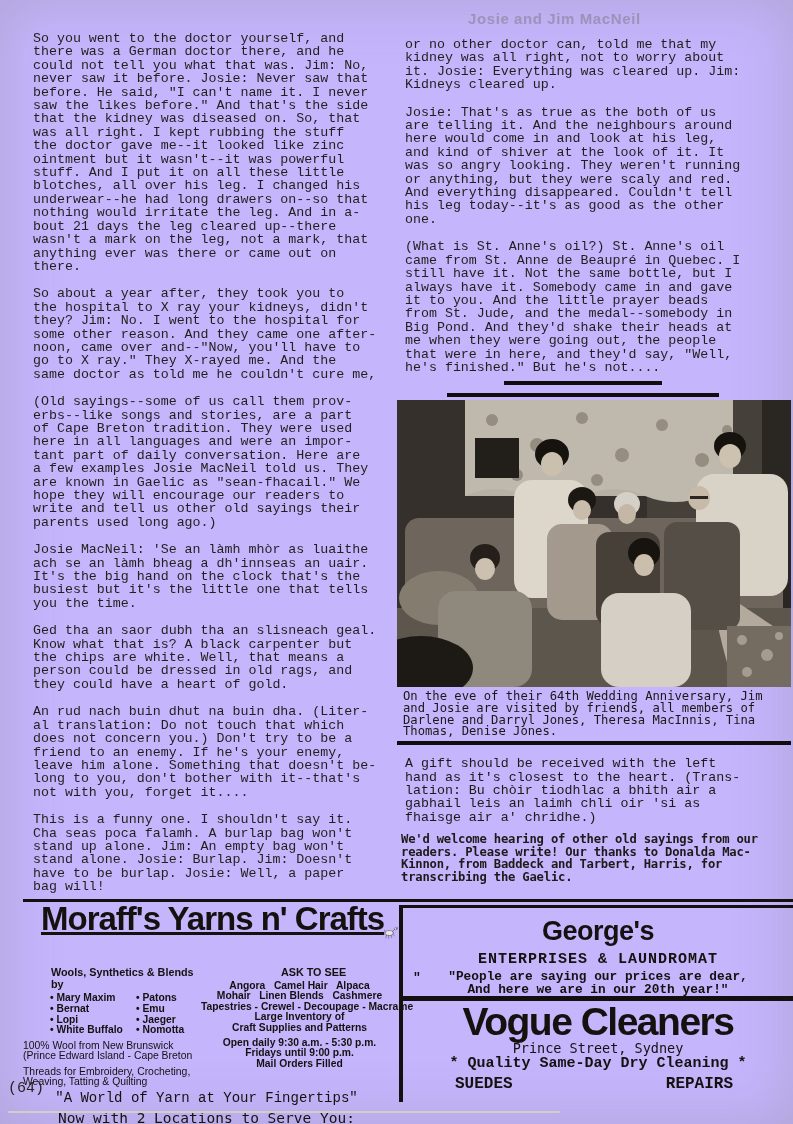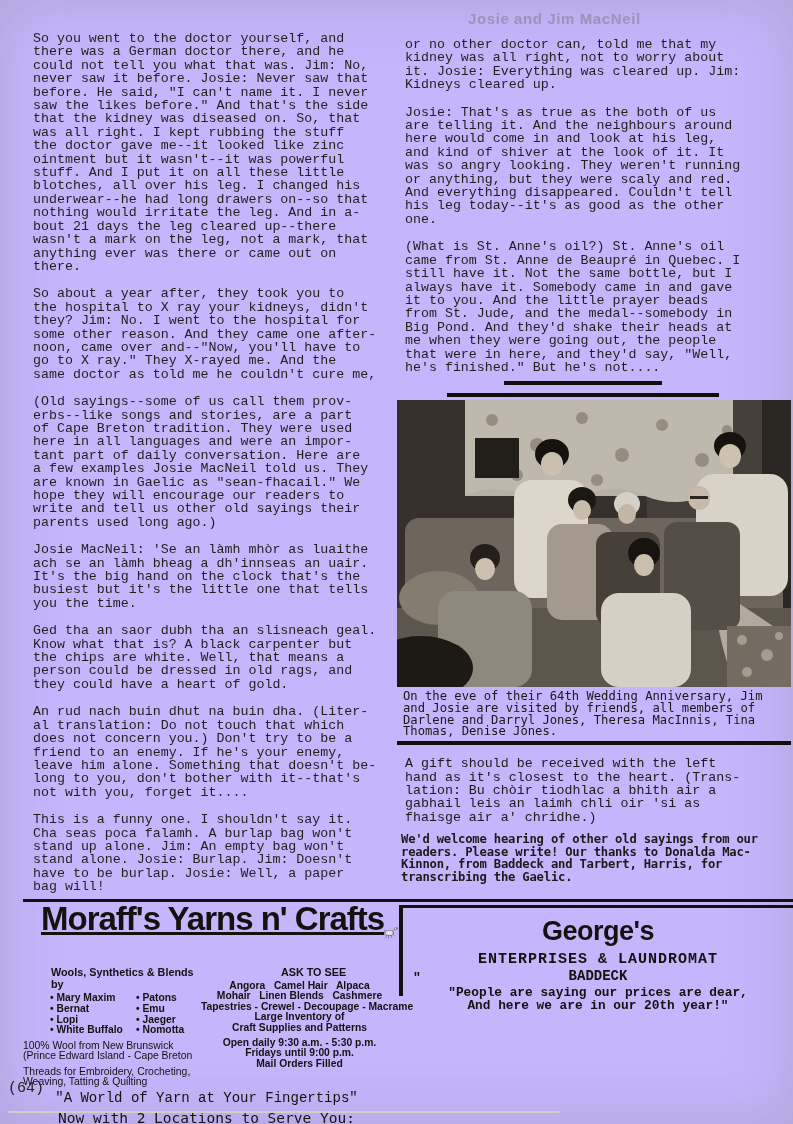--- a/index.html
+++ b/index.html
@@ -340,23 +340,31 @@
     <div class="m-intro">Now with 2 Locations to Serve You:</div>
     <div class="m-loc">
         <div class="ln">C. B. Shopping Plaza, Sydney River (539-5949)</div>
       </div>
   </div>
 
   <div class="abs georges">
     <div class="g-stray">"</div>
     <div class="g-title">George's</div>
     <div class="g-line1">ENTERPRISES &amp; LAUNDROMAT</div>
-    <div class="g-line2">BADDECK</div>
     <div class="g-quote">
         <div class="ln">"People are saying our prices are dear,</div>
         <div class="ln">And here we are in our 20th year!"</div>
       </div>
   </div>
 
+  <div class="abs vogue">
+    <div class="v-title">Vogue Cleaners</div>
+    <div class="v-addr">Prince Street, Sydney</div>
+    <div class="v-tag">* Quality Same-Day Dry Cleaning *</div>
+    <div class="v-row">
+      <span>SUEDES</span>
+      <span>REPAIRS</span>
+    </div>
+  </div>
 
   <div class="abs page-number">(64)</div>
   <div class="abs bottom-scan"></div>
 </div>
 
 </body></html>

